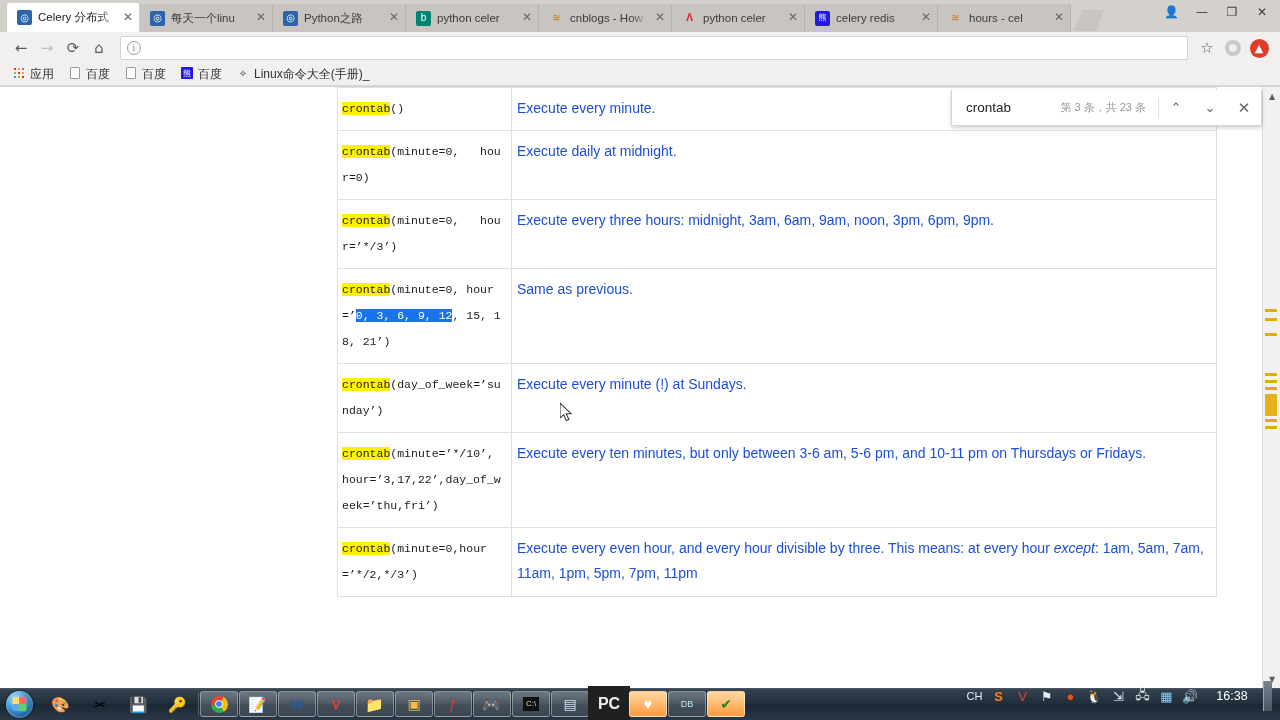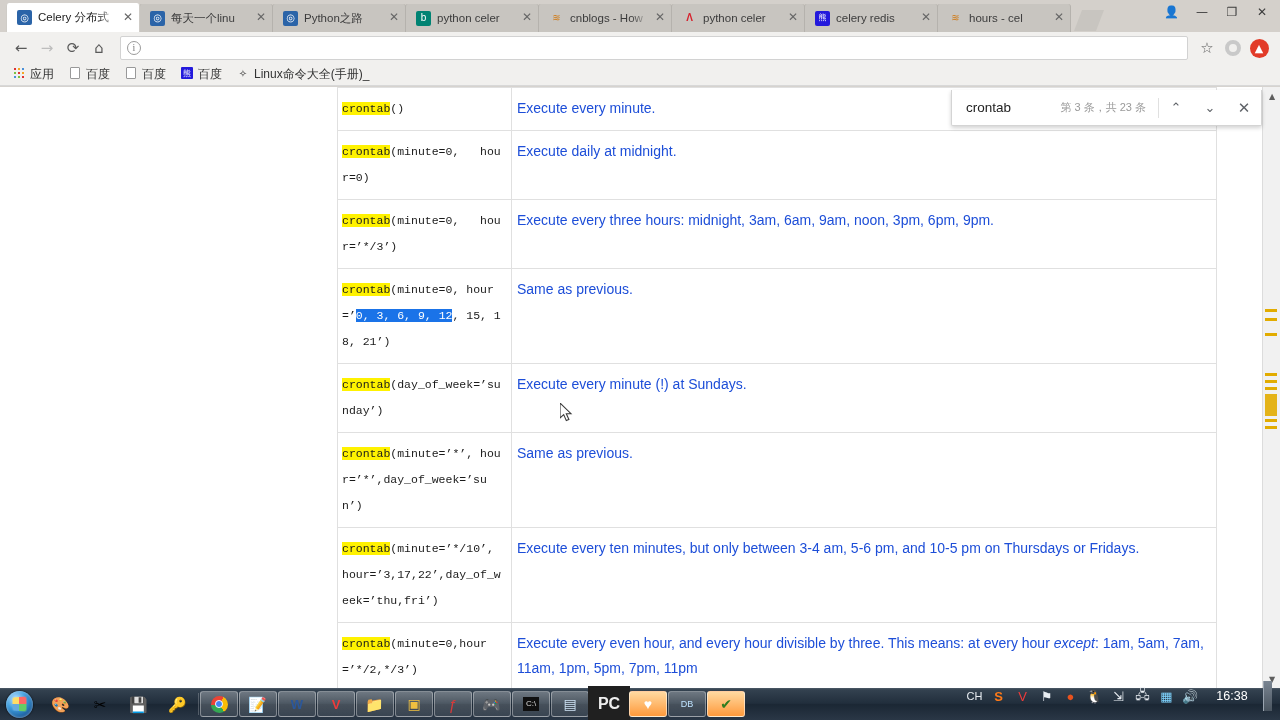--- a/index.html
+++ b/index.html
@@ -376,26 +376,22 @@
             </tr>
             <tr>
               <td class="code-cell"><span class="hl">crontab</span>(minute=0, hour=’<span class="sel">0, 3, 6, 9, 12</span>, 15, 18, 21’)</td>
               <td class="desc-cell">Same as previous.</td>
             </tr>
             <tr>
               <td class="code-cell"><span class="hl">crontab</span>(day_of_week=’sunday’)</td>
               <td class="desc-cell">Execute every minute (!) at Sundays.</td>
             </tr>
             <tr>
-              <td class="code-cell"><span class="hl">crontab</span>(minute=’*’, hour=’*’,day_of_week=’sun’)</td>
-              <td class="desc-cell">Same as previous.</td>
-            </tr>
-            <tr>
               <td class="code-cell"><span class="hl">crontab</span>(minute=’*/10’, hour=’3,17,22’,day_of_week=’thu,fri’)</td>
-              <td class="desc-cell">Execute every ten minutes, but only between 3-4 am, 5-6 pm, and 10-5 pm on Thursdays or Fridays.</td>
+              <td class="desc-cell">Execute every ten minutes, but only between 3-6 am, 5-6 pm, and 10-11 pm on Thursdays or Fridays.</td>
             </tr>
             <tr>
               <td class="code-cell"><span class="hl">crontab</span>(minute=0,hour=’*/2,*/3’)</td>
               <td class="desc-cell">Execute every even hour, and every hour divisible by three. This means: at every hour <em class="ital">except</em>: 1am, 5am, 7am, 11am, 1pm, 5pm, 7pm, 11pm</td>
             </tr>
           </tbody>
       </table>
     </div>
 
     <svg class="cursor" viewBox="0 0 13 19">

